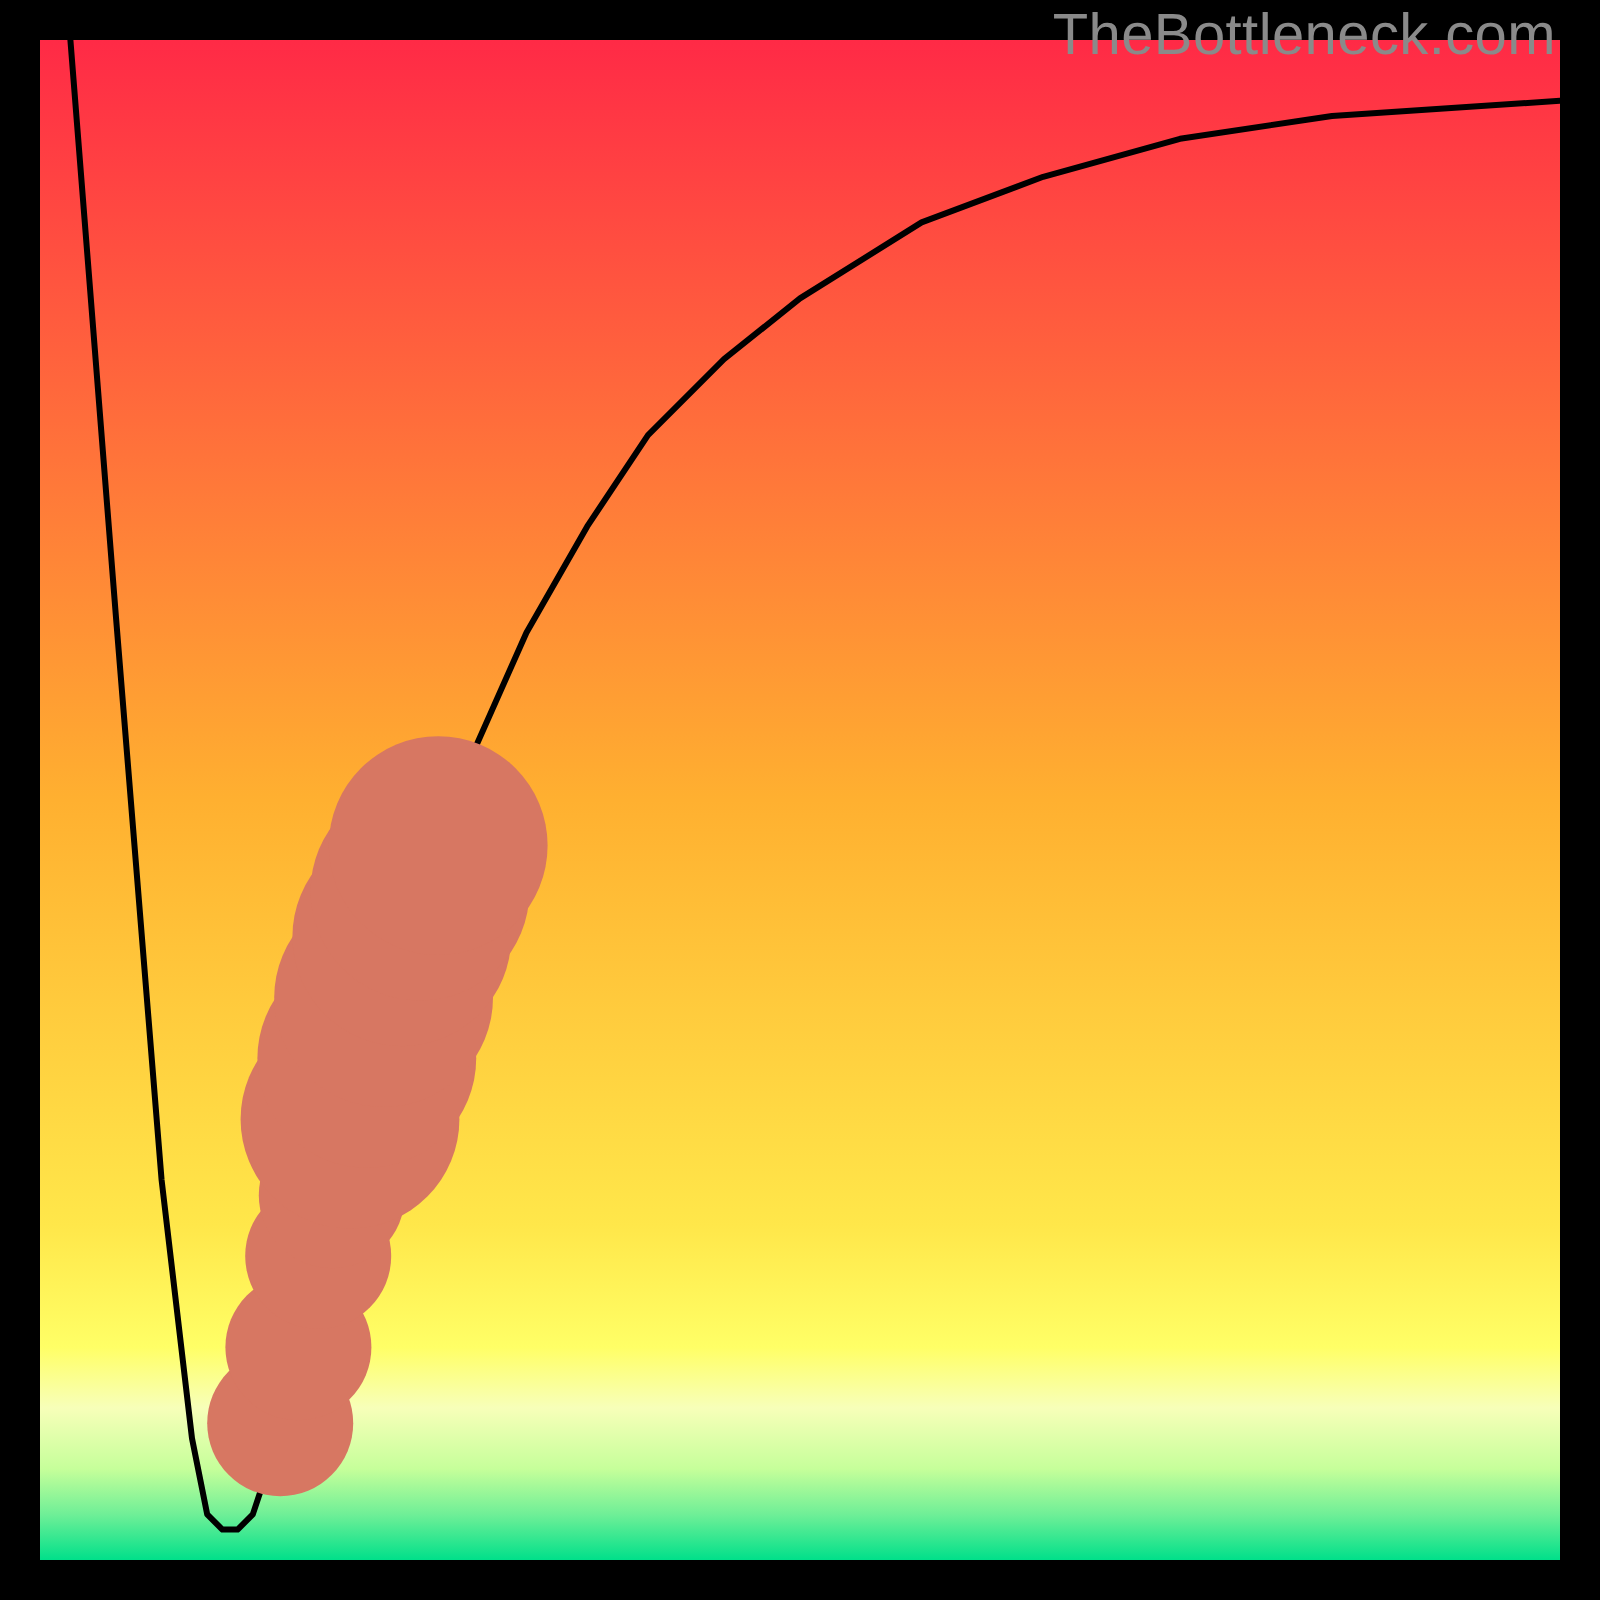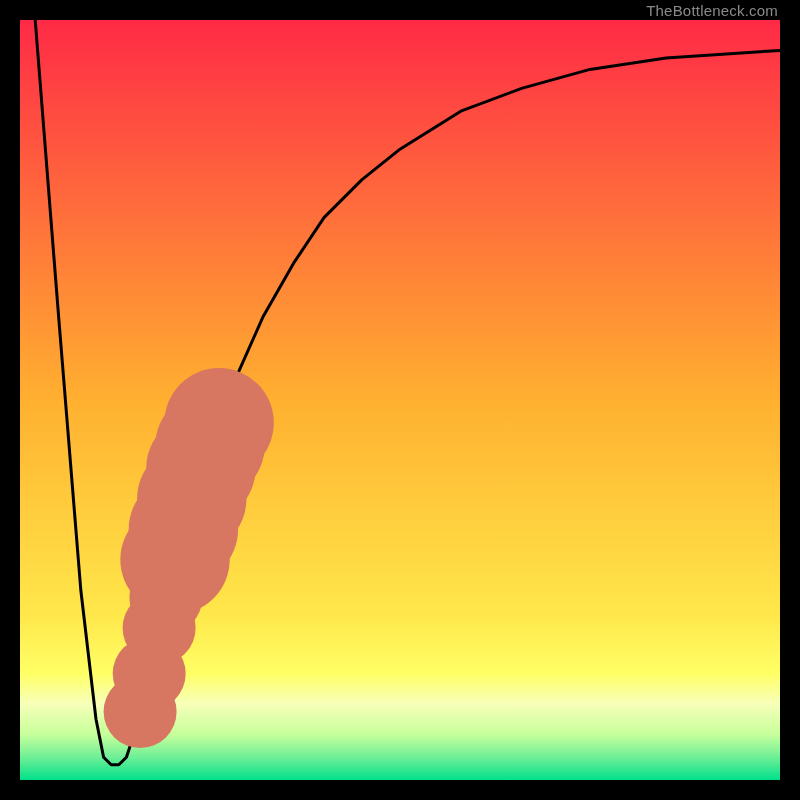--- a/index.html
+++ b/index.html
@@ -24,21 +24,21 @@
     top: 20px;
     width: 760px;
     height: 760px;
     overflow: hidden;
   }
   .watermark {
     position: absolute;
     top: 2px;
     right: 22px;
     font-family: Arial, Helvetica, sans-serif;
-    font-size: 15px;
+    font-size: 29px;
     color: #8a8a8a;
     font-weight: 500;
     letter-spacing: 0.2px;
   }
   svg { display: block; }
 </style>
 </head>
 <body>
 
 <div class="frame">

